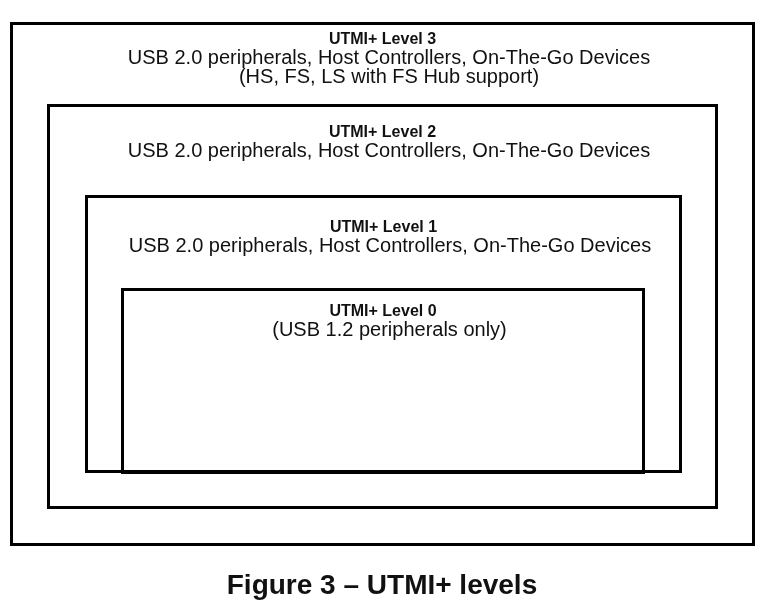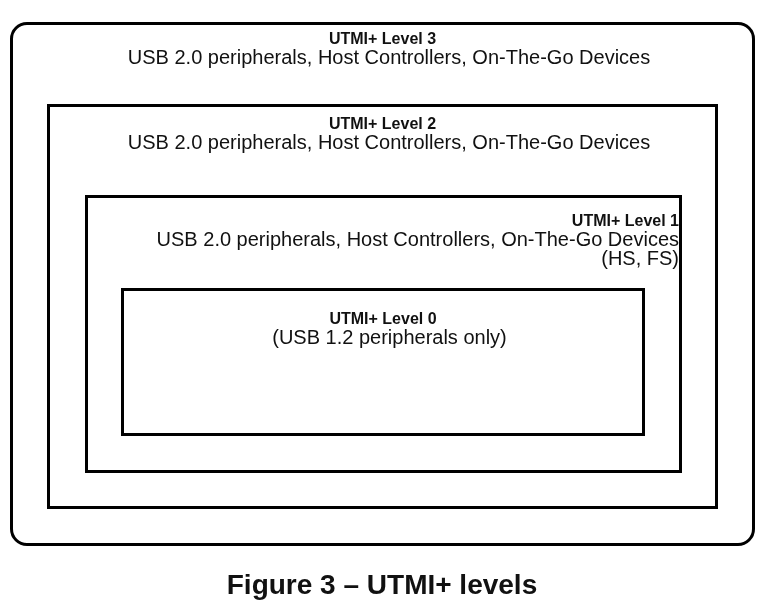--- a/index.html
+++ b/index.html
@@ -21,24 +21,24 @@
     color: var(--text-color);
     overflow: hidden;
   }
   .level-box {
     position: absolute;
     box-sizing: border-box;
     border: 3px solid var(--border-color);
     background: transparent;
     text-align: center;
   }
-  .lvl3 { left: 10px;  top: 22px;  width: 745px; height: 524px; padding-top: 4px; border-radius: 17px; }
-  .lvl2 { left: 47px;  top: 104px; width: 671px; height: 405px; padding-top: 7px; }
-  .lvl1 { left: 85px;  top: 195px; width: 597px; height: 278px; padding-top: 13px; text-align: right; }
-  .lvl0 { left: 121px; top: 288px; width: 524px; height: 148px; padding-top: 18px; }
+  .lvl3 { left: 10px;  top: 22px;  width: 745px; height: 524px; padding-top: 4px; }
+  .lvl2 { left: 47px;  top: 104px; width: 671px; height: 405px; padding-top: 15px; }
+  .lvl1 { left: 85px;  top: 195px; width: 597px; height: 278px; padding-top: 19px; }
+  .lvl0 { left: 121px; top: 288px; width: 524px; height: 186px; padding-top: 10px; }
   .box-title {
     font-size: 16px;
     line-height: 19px;
     font-weight: bold;
     white-space: nowrap;
   }
   .box-line {
     font-size: 20px;
     line-height: 19px;
     white-space: nowrap;
@@ -57,31 +57,31 @@
   }
 </style>
 </head>
 <body>
 
 <div class="canvas">
 
   <div class="level-box lvl3">
     <div class="box-title">UTMI+ Level 3</div>
     <div class="box-line">USB 2.0 peripherals, Host Controllers, On-The-Go Devices</div>
+    <div class="box-line">(HS, FS, LS with FS Hub support)</div>
   </div>
 
   <div class="level-box lvl2">
     <div class="box-title">UTMI+ Level 2</div>
     <div class="box-line">USB 2.0 peripherals, Host Controllers, On-The-Go Devices</div>
   </div>
 
   <div class="level-box lvl1">
     <div class="box-title">UTMI+ Level 1</div>
     <div class="box-line">USB 2.0 peripherals, Host Controllers, On-The-Go Devices</div>
-    <div class="box-line">(HS, FS)</div>
   </div>
 
   <div class="level-box lvl0">
     <div class="box-title">UTMI+ Level 0</div>
     <div class="box-line">(USB 1.2 peripherals only)</div>
   </div>
 
   <div class="figure-caption">Figure 3 – UTMI+ levels</div>
 
 </div>

